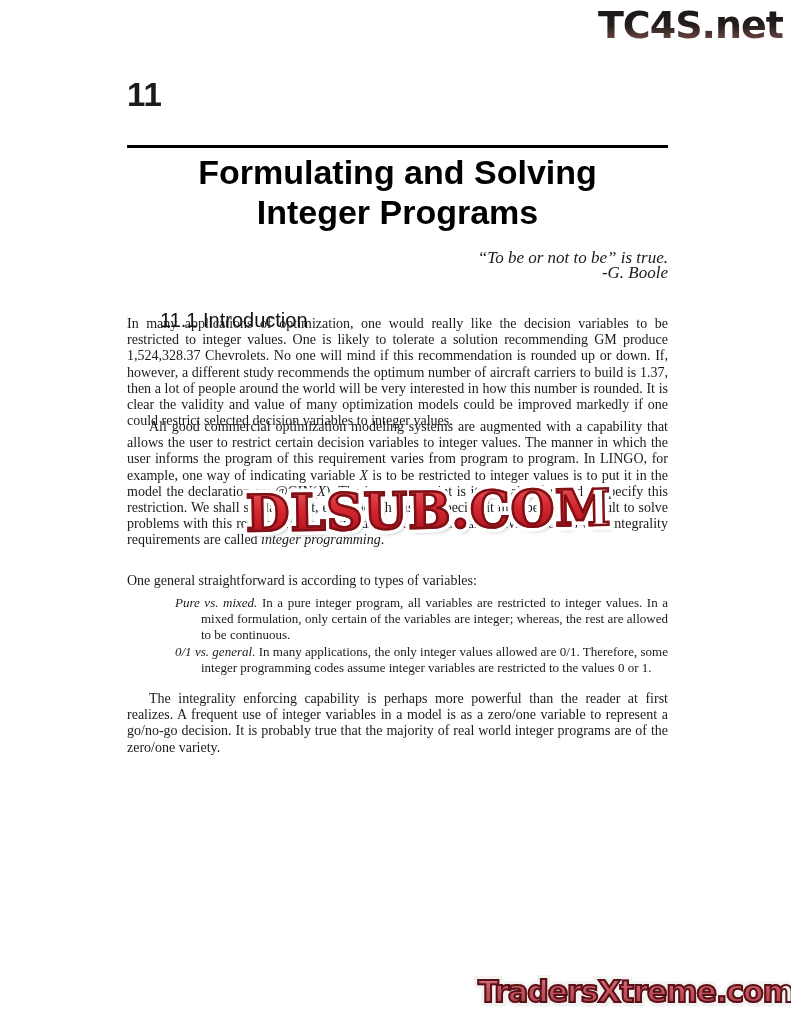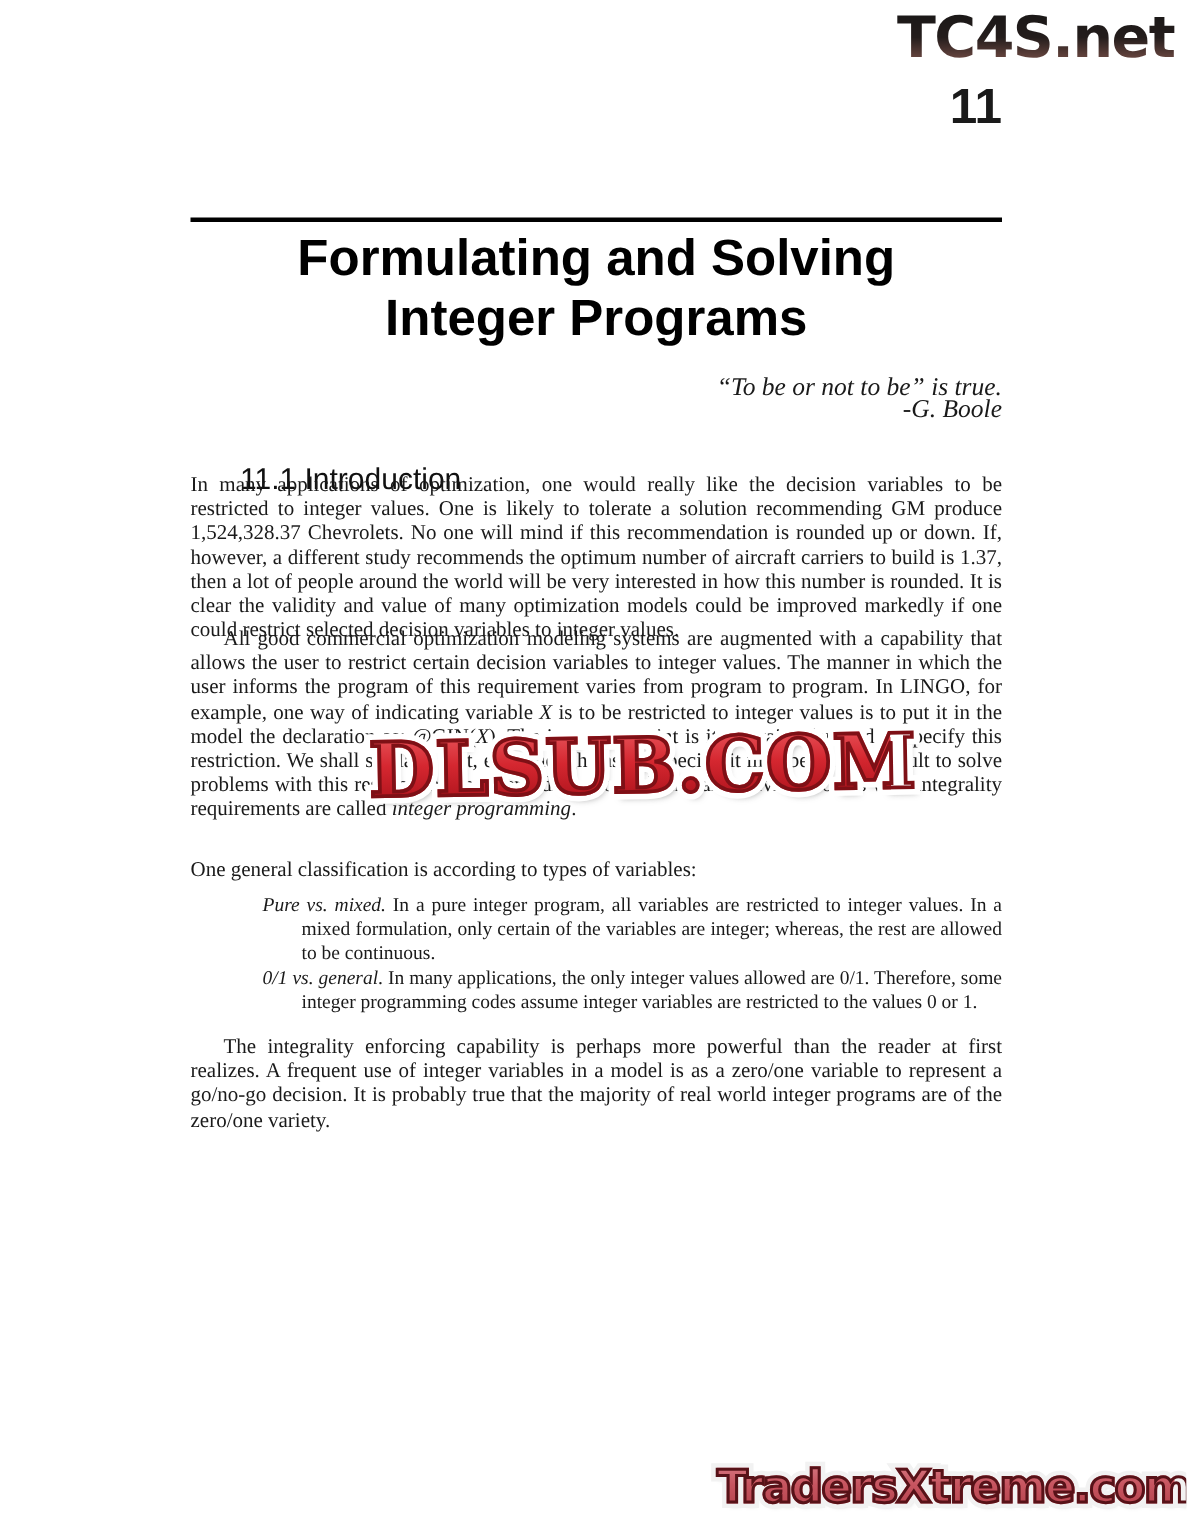--- a/index.html
+++ b/index.html
@@ -16,22 +16,22 @@
     position:absolute;top:0px;right:8px;
     font-family:"DejaVu Sans", sans-serif;
     font-weight:bold;font-size:38px;line-height:50px;
     letter-spacing:-1px;
     background:linear-gradient(180deg,#151515 0%,#241d1c 50%,#9c655b 100%);
     -webkit-background-clip:text;background-clip:text;
     color:transparent;
   }
   
   .chapter-number{
-    position:absolute;left:127px;top:52px;width:541px;
-    text-align:right;
+    position:absolute;left:127px;top:76px;width:541px;
+    text-align:left;
     font-family:"Liberation Sans", sans-serif;
     font-weight:bold;font-size:33px;
   }
   .title-rule{
     position:absolute;left:127px;top:145px;width:541px;height:3px;
     background:#000;
   }
   .chapter-title{
     position:absolute;left:127px;top:152px;width:541px;margin:0;
     text-align:center;
@@ -142,21 +142,21 @@
   <p class="body" style="top:316px">In many applications of optimization, one would really like the decision variables to be restricted to integer values. One is likely to tolerate a solution recommending GM produce 1,524,328.37 Chevrolets. No one will mind if this recommendation is rounded up or down. If, however, a different study recommends the optimum number of aircraft carriers to build is 1.37, then a lot of people around the world will be very interested in how this number is rounded. It is clear the validity and value of many optimization models could be improved markedly if one could restrict selected decision variables to integer values.</p>
 
   <p class="body indent" style="top:419px"><span>All good commercial optimization modeling systems are augmented with a capability that allows the user to restrict certain decision variables to integer values. The manner in which the user informs the program of this requirement varies from program to program. In LINGO, for example, one way of indicating variable </span><i>X</i><span> is to be restricted to integer values is to put it in the model the declaration as: @GIN(</span><i>X</i><span>). The important point is it is straightforward to specify this restriction. We shall see later that, even though easy to specify, it may be quite difficult to solve problems with this restriction. The methods for formulating and solving models with integrality requirements are called </span><i>integer programming</i><span>.</span></p>
 
   <div class="dlsub">
     <span class="back">DLSUB.COM</span>
     <span class="front">DLSUB.COM</span>
   </div>
 
 
-  <p class="body" style="top:573px;text-align:left">One general classification is according to types of variables:</p>
+  <p class="body" style="top:573px;text-align:left">One general straightforward is according to types of variables:</p>
 
   <div class="list-wrap">
     <p class="list-item"><i>Pure vs. mixed.</i><span> In a pure integer program, all variables are restricted to integer values. In a mixed formulation, only certain of the variables are integer; whereas, the rest are allowed to be continuous.</span></p>
     <p class="list-item"><i>0/1 vs. general</i><span>. In many applications, the only integer values allowed are 0/1. Therefore, some integer programming codes assume integer variables are restricted to the values 0 or 1.</span></p>
   </div>
 
   <p class="body indent" style="top:691px">The integrality enforcing capability is perhaps more powerful than the reader at first realizes. A frequent use of integer variables in a model is as a zero/one variable to represent a go/no-go decision. It is probably true that the majority of real world integer programs are of the zero/one variety.</p>
 
 
   <div class="traders">

